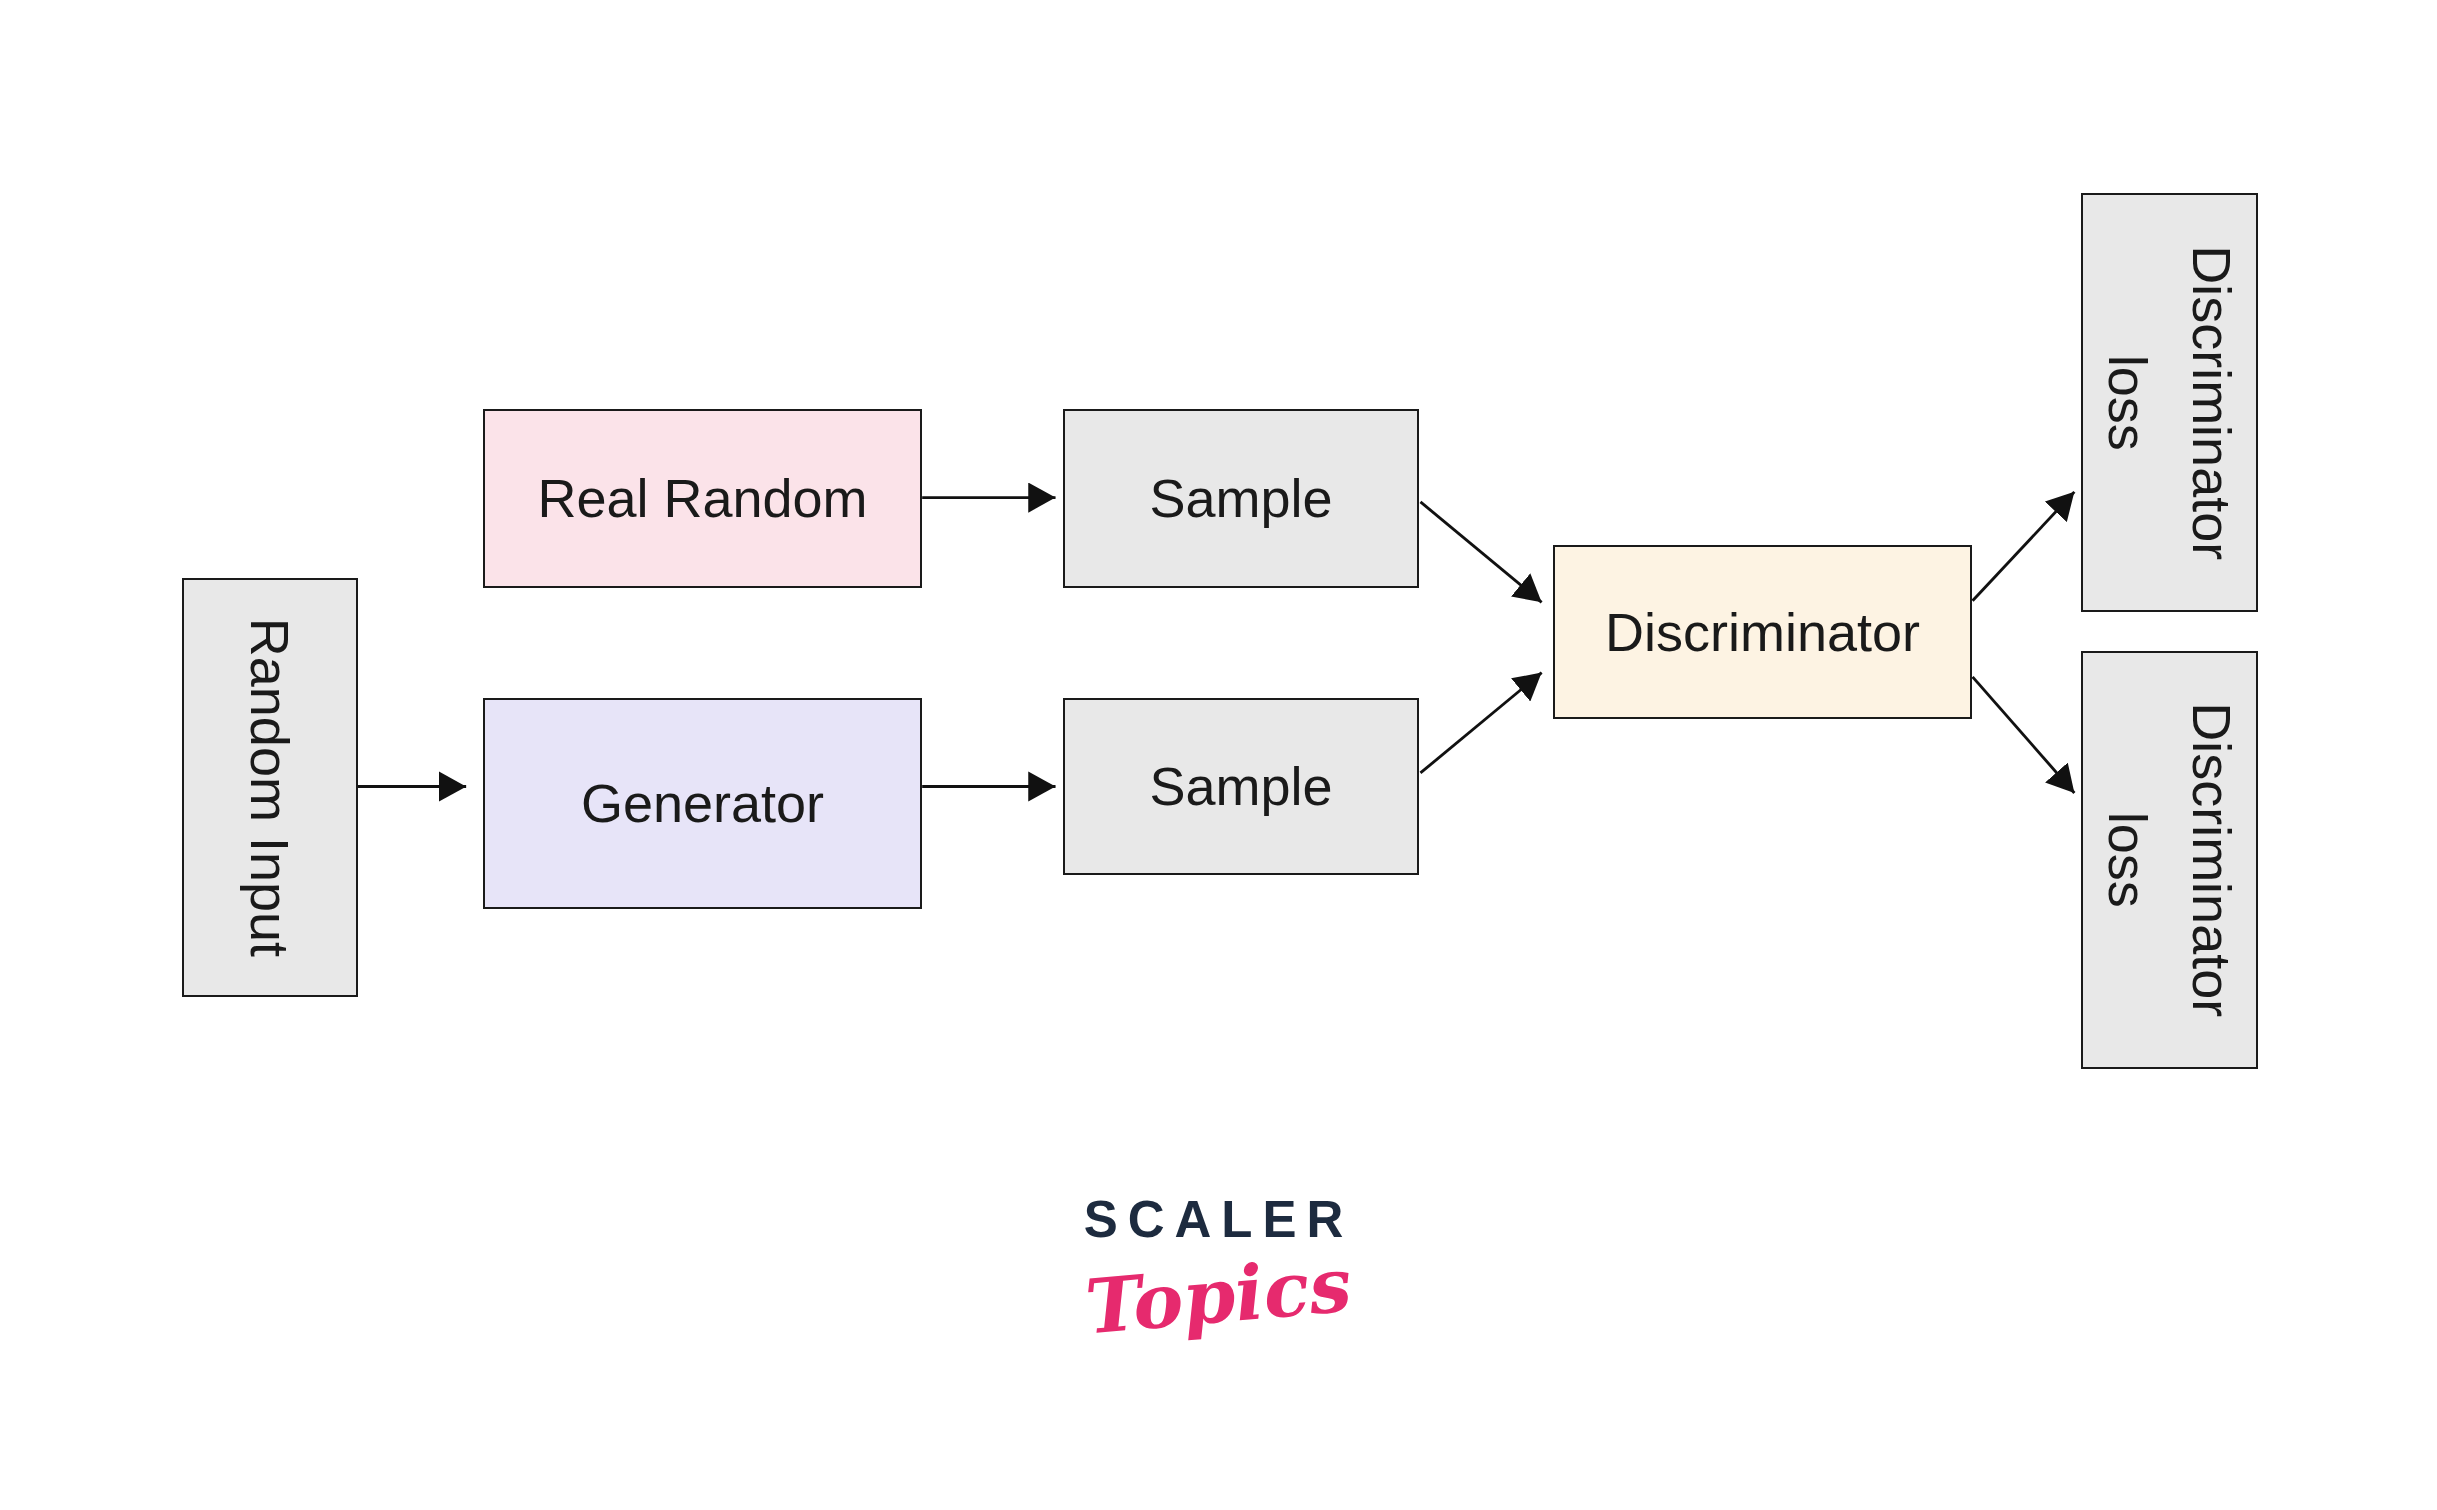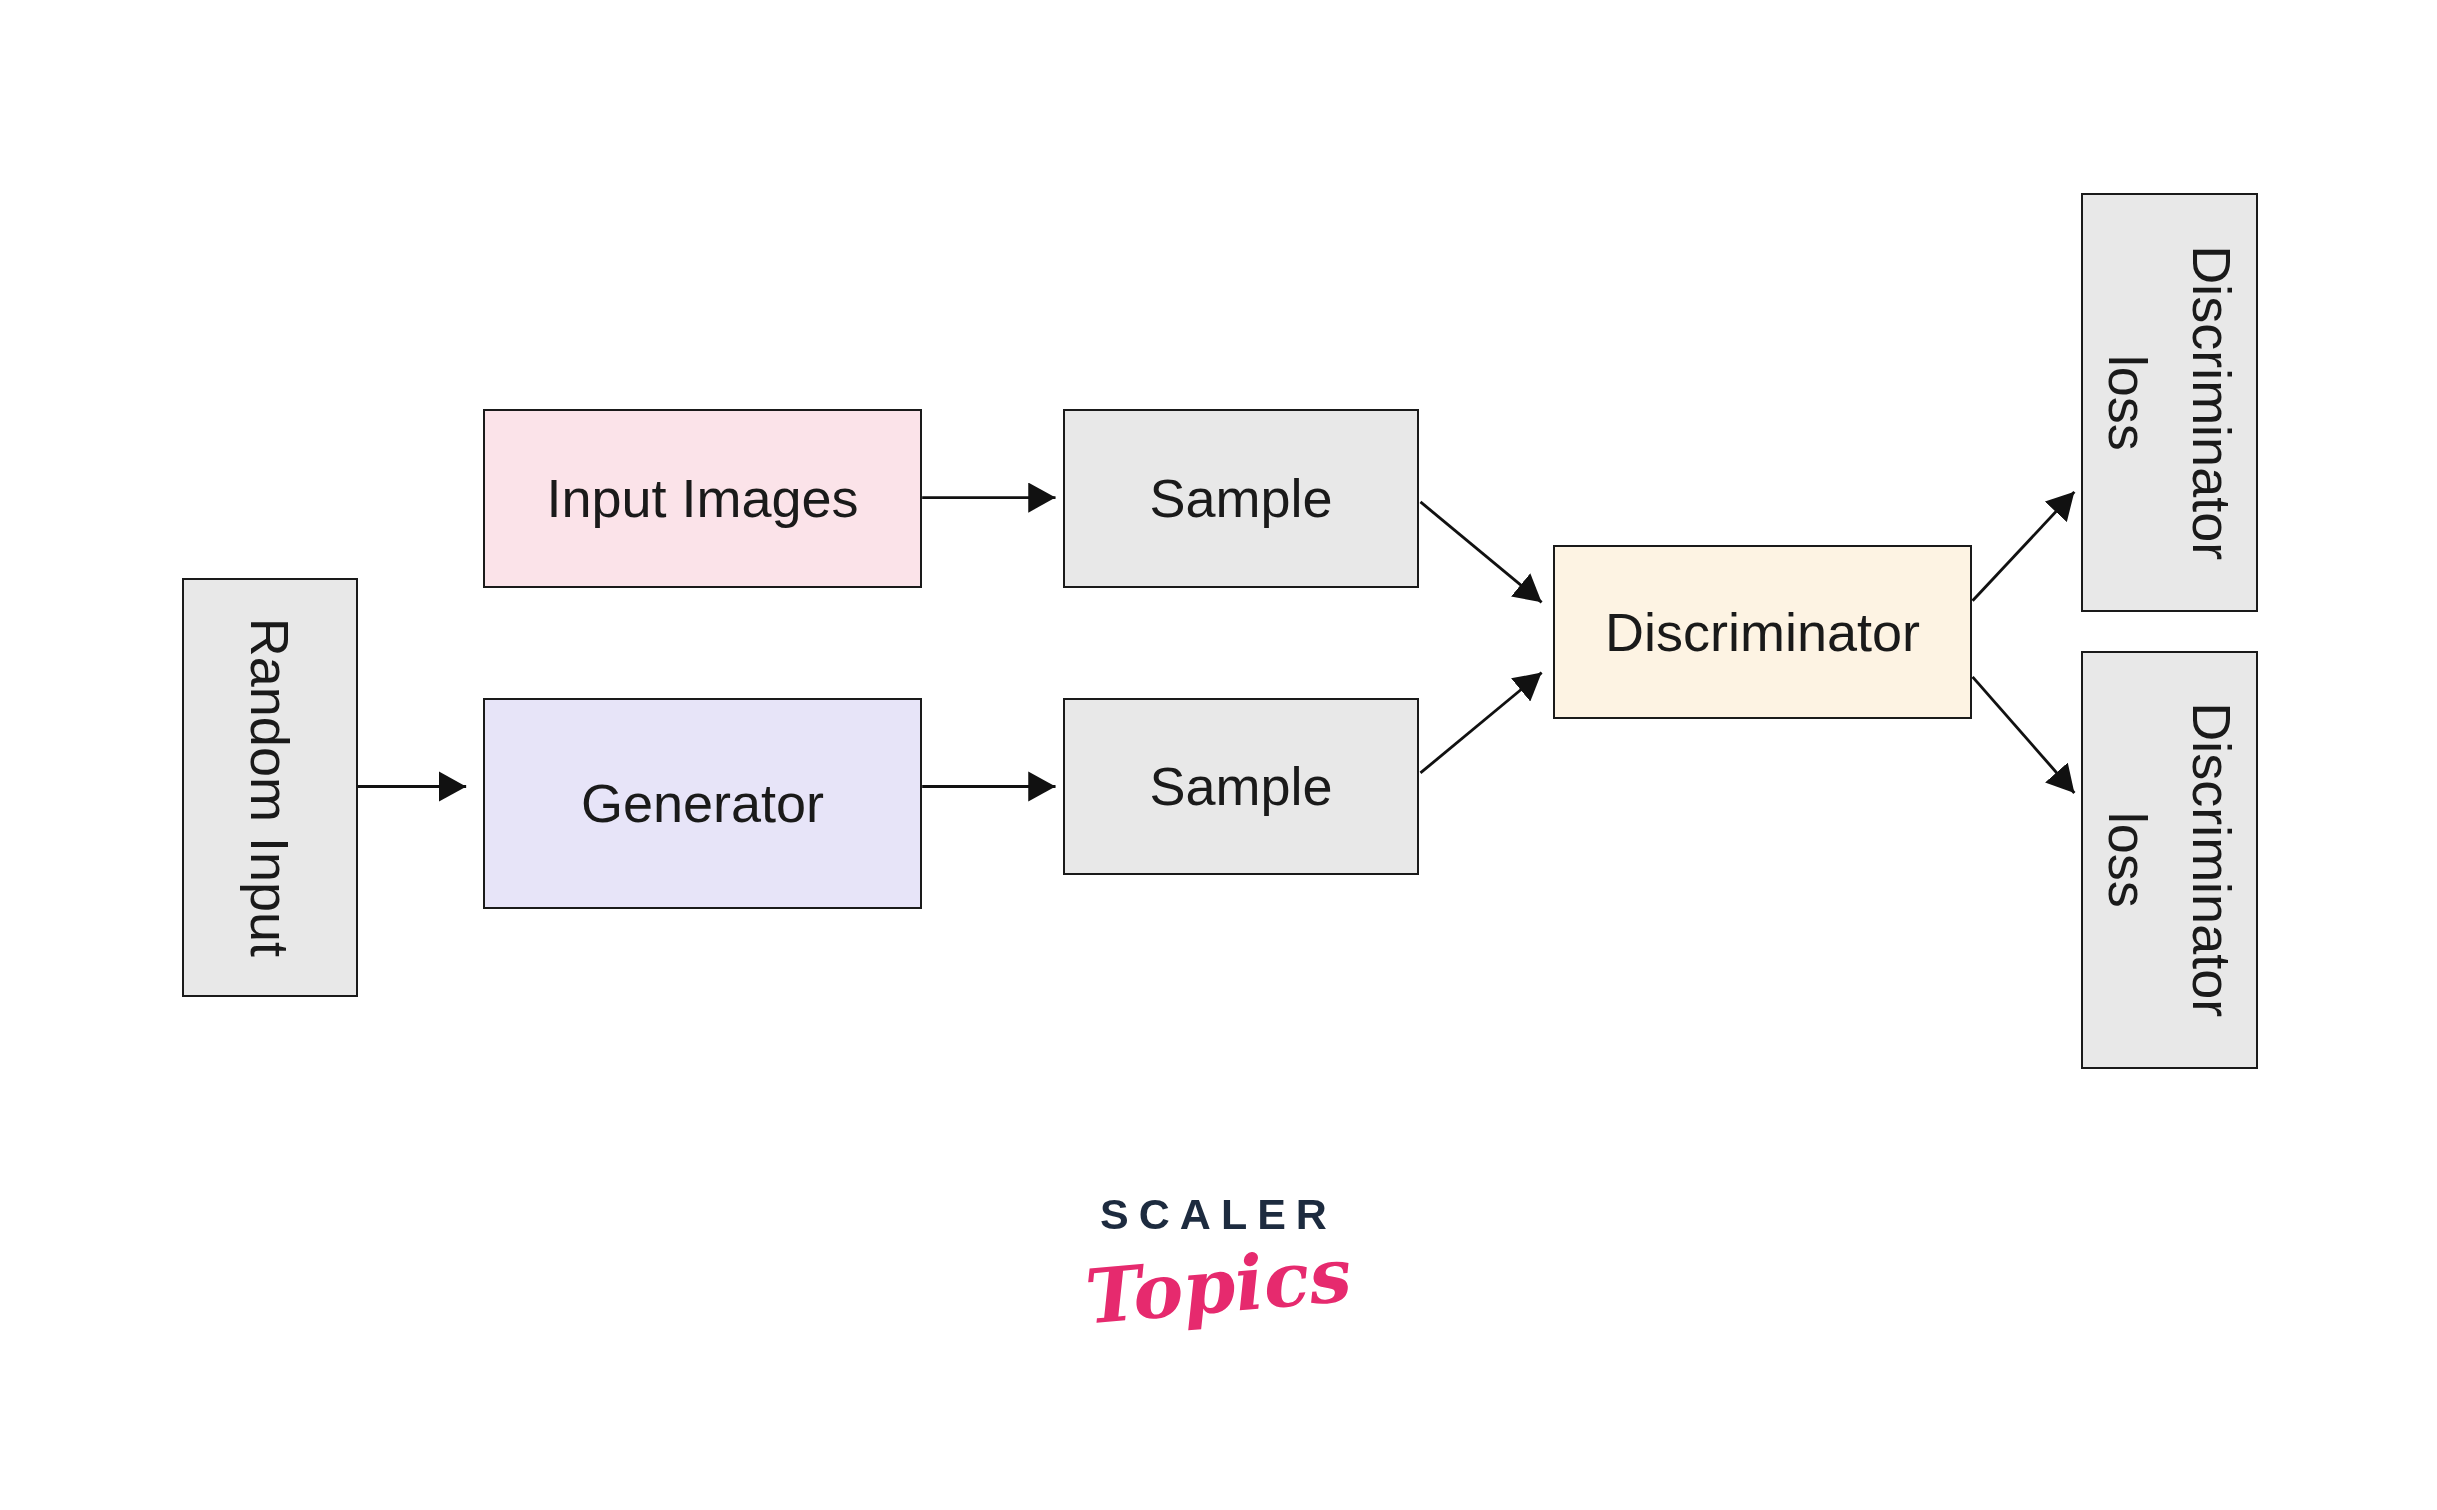--- a/index.html
+++ b/index.html
@@ -54,21 +54,21 @@
     position: absolute;
     left: 1061px;
     top: 1190px;
     width: 315px;
     text-align: center;
     user-select: none;
   }
   .logo-primary {
     font-family: "Liberation Sans", sans-serif;
     font-weight: bold;
-    font-size: 43px;
+    font-size: 51px;
     letter-spacing: 10px;
     color: #1d2b3f;
   }
   .logo-secondary {
     font-family: "DejaVu Serif", serif;
     font-style: italic;
     font-weight: bold;
     font-size: 75px;
     margin-top: 2.9px;
     transform: rotate(-5deg);
@@ -93,21 +93,21 @@
       <line x1="1981" y1="1078" x2="2150" y2="938" stroke="#111111" stroke-width="4" marker-end="url(#arrowhead)"></line>
       <line x1="2751" y1="838" x2="2893" y2="686" stroke="#111111" stroke-width="4" marker-end="url(#arrowhead)"></line>
       <line x1="2751" y1="944" x2="2893" y2="1106" stroke="#111111" stroke-width="4" marker-end="url(#arrowhead)"></line>
     </svg>
 
   <div class="node" style="left: 182px; top: 578px; width: 176px; height: 419px; background: rgb(232, 232, 232); border-color: rgb(26, 26, 26);">
     <div class="label vert">Random Input</div>
   </div>
 
   <div class="node" style="left: 483px; top: 409px; width: 439px; height: 179px; background: rgb(251, 227, 233); border-color: rgb(26, 26, 26);">
-    <div class="label">Input Images</div>
+    <div class="label">Real Random</div>
   </div>
 
   <div class="node" style="left: 483px; top: 698px; width: 439px; height: 211px; background: rgb(231, 228, 248); border-color: rgb(26, 26, 26);">
     <div class="label">Generator</div>
   </div>
 
   <div class="node" style="left: 1063px; top: 409px; width: 356px; height: 179px; background: rgb(232, 232, 232); border-color: rgb(26, 26, 26);">
     <div class="label">Sample</div>
   </div>
 

